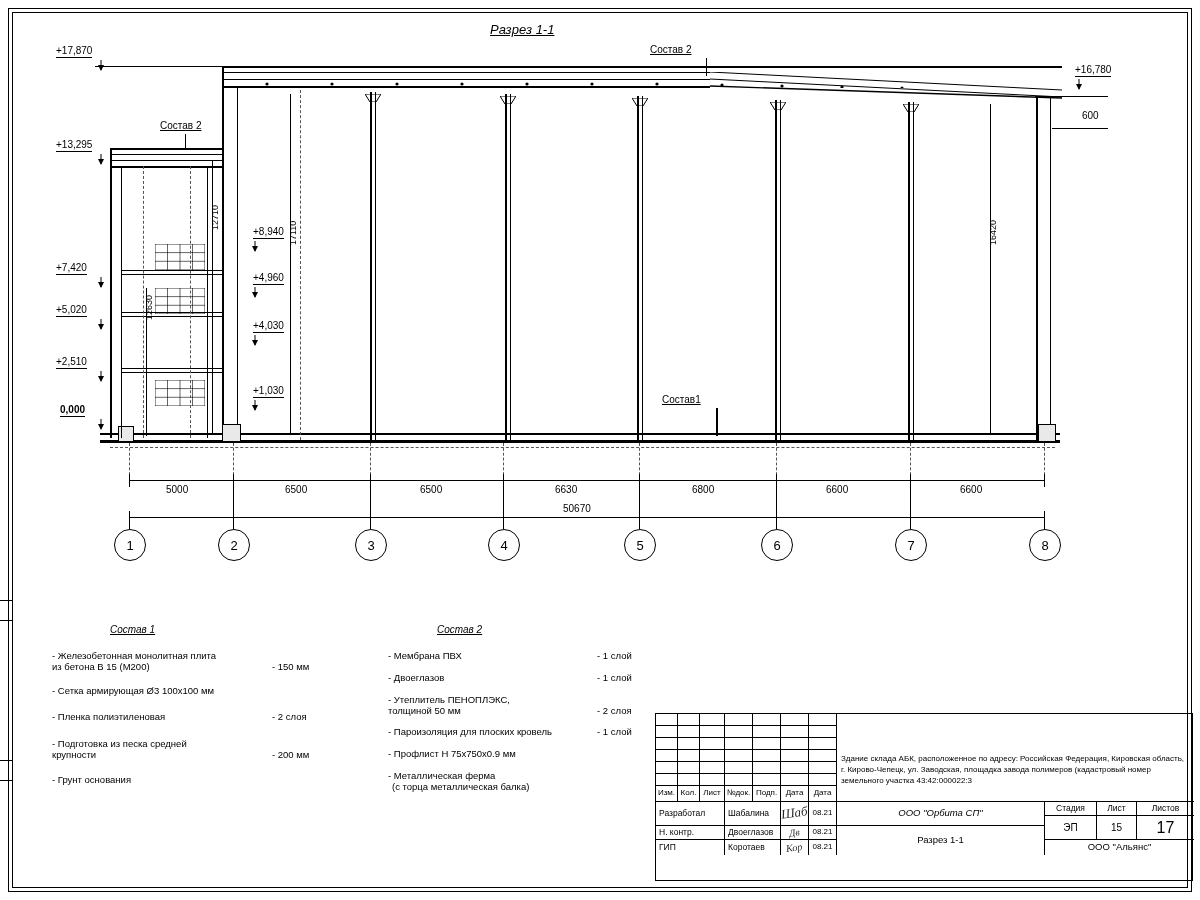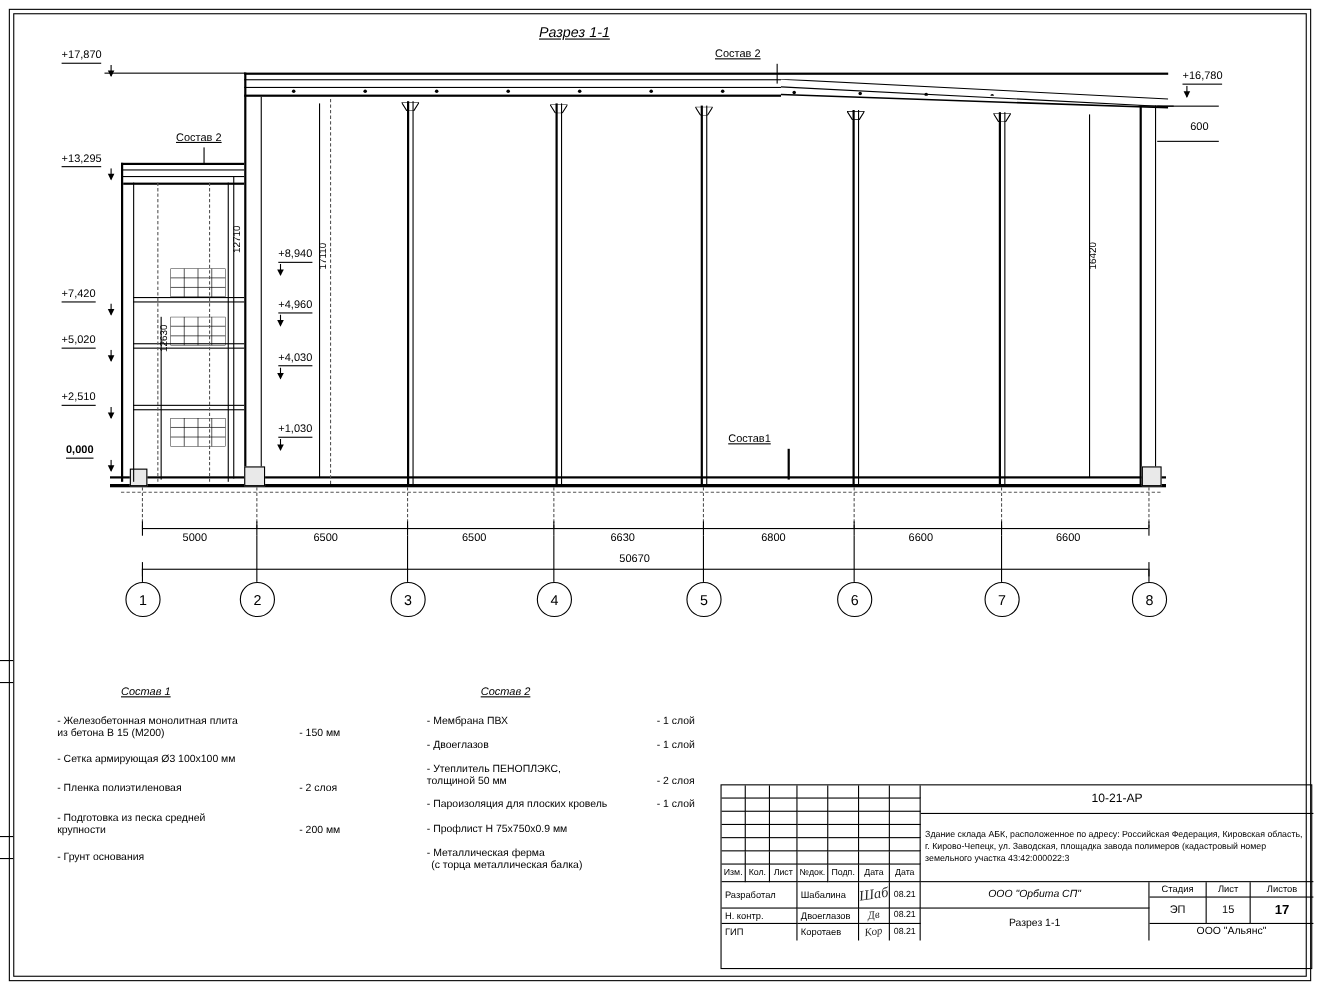--- a/index.html
+++ b/index.html
@@ -558,32 +558,31 @@
     <div class="cell nb-b" style="left:153px;top:126px;width:28px;height:15px;font-size:8px;">08.21</div>
 
     <div class="cell" style="left:153px;top:0;width:28px;height:12px;"></div>
     <div class="cell" style="left:153px;top:12px;width:28px;height:12px;"></div>
     <div class="cell" style="left:153px;top:24px;width:28px;height:12px;"></div>
     <div class="cell" style="left:153px;top:36px;width:28px;height:12px;"></div>
     <div class="cell" style="left:153px;top:48px;width:28px;height:12px;"></div>
     <div class="cell" style="left:153px;top:60px;width:28px;height:12px;"></div>
     <div class="cell" style="left:153px;top:72px;width:28px;height:16px;font-size:8px;">Дата</div>
 
-    <div class="cell nb-r" style="left:181px;top:0;width:357px;height:26px;font-size:11px;">10-21-АР</div>
 
     <div class="cell nb-r" style="left:181px;top:26px;width:357px;height:62px;font-size:8px;line-height:1.35;text-align:left;justify-content:flex-start;padding:2px 4px;">Здание склада АБК, расположенное по адресу: Российская Федерация, Кировская область, г. Кирово-Чепецк, ул. Заводская, площадка завода полимеров (кадастровый номер земельного участка 43:42:000022:3</div>
 
     <div class="cell" style="left:181px;top:88px;width:208px;height:24px;font-size:9.5px;font-style:italic;">ООО "Орбита СП"</div>
 
     <div class="cell" style="left:389px;top:88px;width:52px;height:14px;font-size:8.5px;">Стадия</div>
     <div class="cell" style="left:441px;top:88px;width:40px;height:14px;font-size:8.5px;">Лист</div>
     <div class="cell nb-r" style="left:481px;top:88px;width:57px;height:14px;font-size:8.5px;">Листов</div>
 
     <div class="cell" style="left:389px;top:102px;width:52px;height:24px;font-size:10px;">ЭП</div>
     <div class="cell" style="left:441px;top:102px;width:40px;height:24px;font-size:10px;">15</div>
-    <div class="cell nb-r" style="left:481px;top:102px;width:57px;height:24px;font-size:12px;font-weight:bold;">17</div>
+    <div class="cell nb-r" style="left:481px;top:102px;width:57px;height:24px;font-size:16px;">17</div>
 
     <div class="cell nb-b" style="left:181px;top:112px;width:208px;height:29px;font-size:9.5px;">Разрез 1-1</div>
     <div class="cell nb-b nb-r" style="left:389px;top:126px;width:149px;height:15px;font-size:9.5px;">ООО "Альянс"</div>
 
   </div>
 
 </div>
 
 </body></html>

